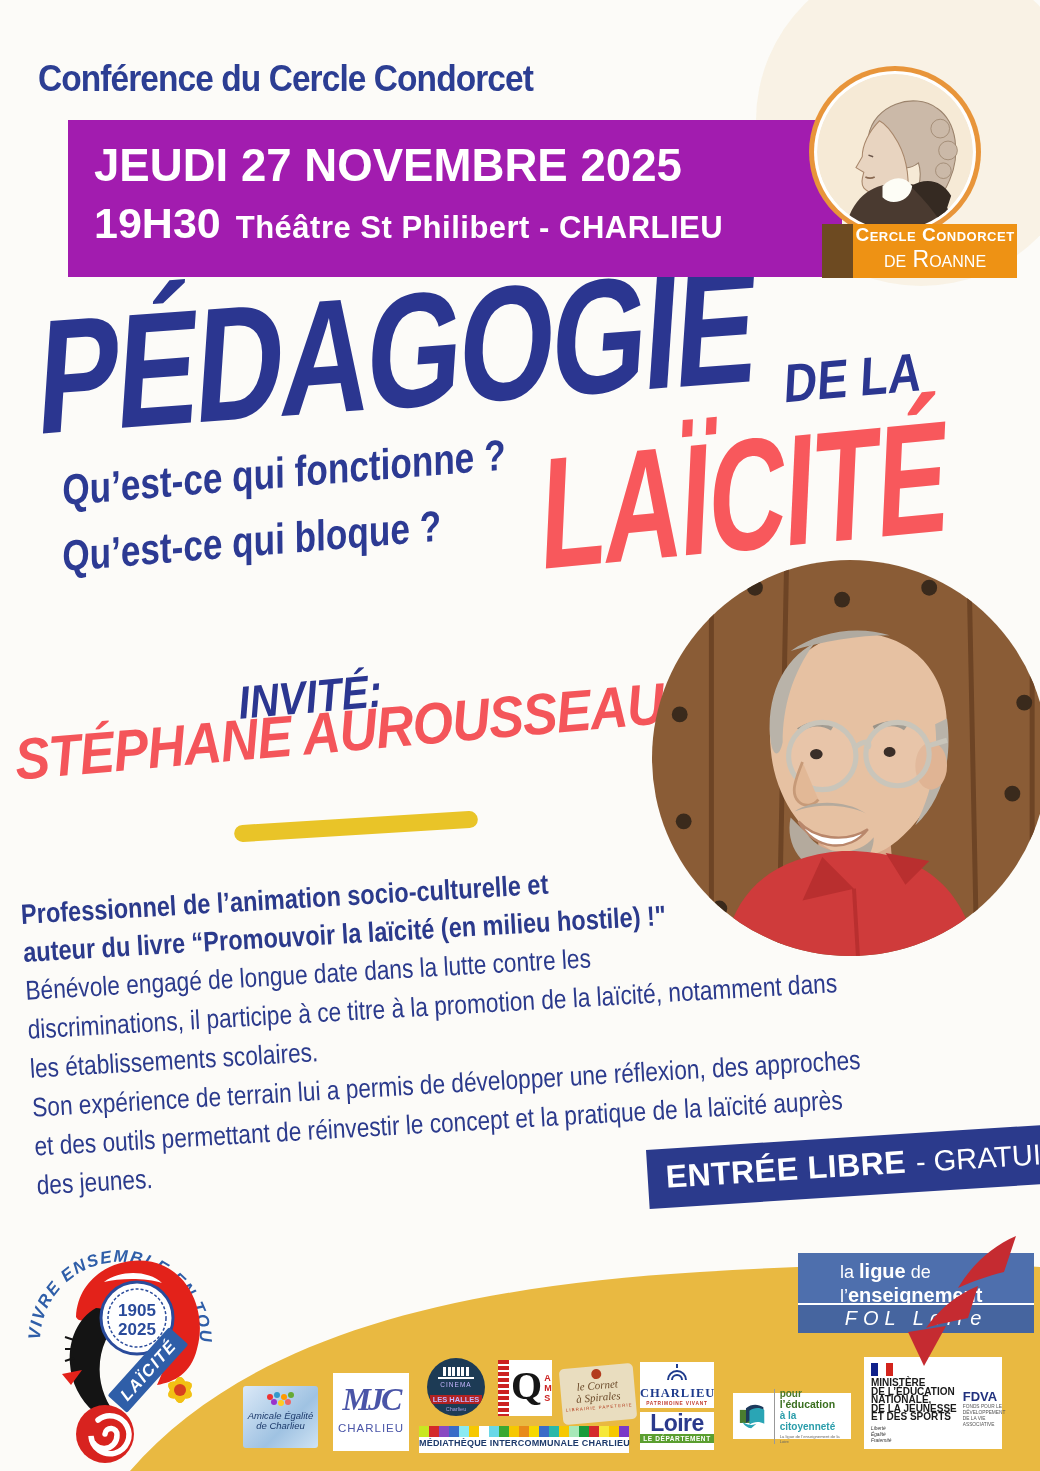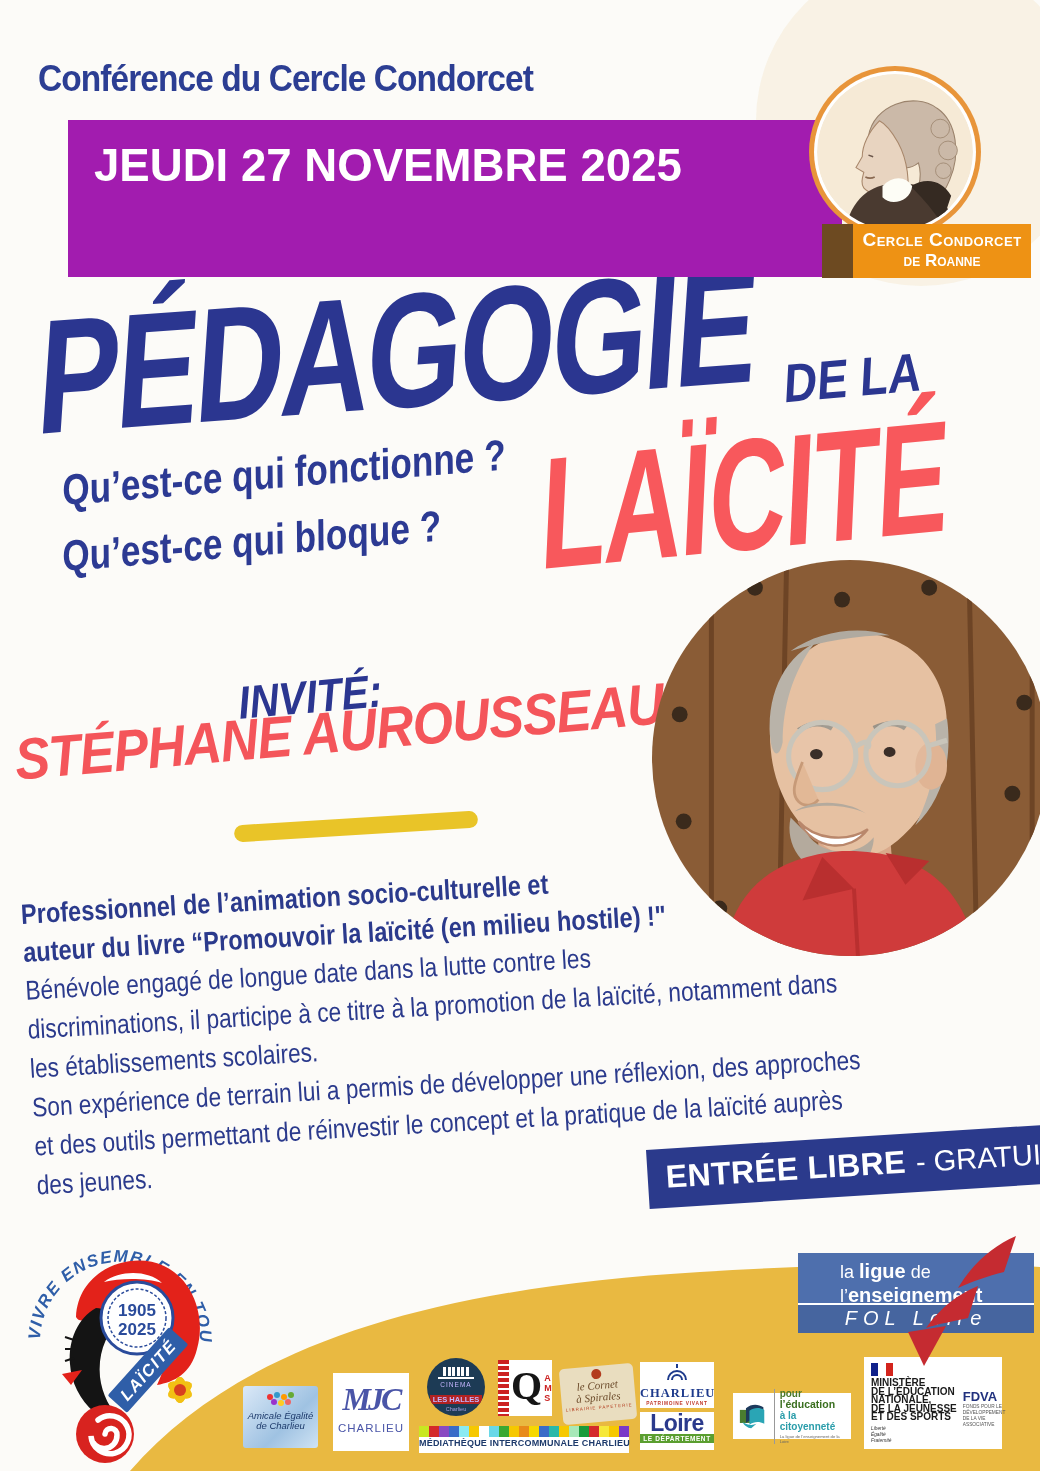--- a/index.html
+++ b/index.html
@@ -18,24 +18,24 @@
   .banner .row2{margin-top:7px;display:flex;align-items:baseline;gap:15px;}
   .banner .time{font-size:43px;font-weight:bold;}
   .banner .venue{font-size:31px;font-weight:bold;letter-spacing:.5px;}
   .medallion{left:809px;top:66px;width:172px;height:172px;border-radius:50%;
              background:#e8953a;padding:5px;box-sizing:border-box;z-index:3;}
   .medallion .inner{width:100%;height:100%;border-radius:50%;background:#fff;
              padding:3px;box-sizing:border-box;}
   .medallion svg{width:100%;height:100%;border-radius:50%;display:block;}
   .cc-badge{left:822px;top:224px;height:54px;display:flex;z-index:4;}
   .cc-badge .stub{width:31px;height:54px;background:#6d4a21;}
-  .cc-badge .plate{width:178px;height:54px;background:#ee9214;color:#fff;text-align:center;
-                   font-variant:small-caps;line-height:1.15;padding-top:5px;box-sizing:border-box;}
+  .cc-badge .plate{width:164px;height:54px;background:#ee9214;color:#fff;text-align:center;
+                   font-variant:small-caps;line-height:1.15;box-sizing:border-box;}
   .cc-badge .l1{font-size:19px;font-weight:bold;letter-spacing:.5px;}
-  .cc-badge .l2{font-size:17px;font-weight:bold;}
+  .cc-badge .l2{font-size:23px;font-weight:normal;}
   
   .t-main{left:44px;top:296px;font-size:162px;line-height:1;font-weight:bold;color:#2b3690;
           transform:rotate(-4.2deg) skewX(-8deg) scaleX(.76);transform-origin:left top;
           letter-spacing:-4px;white-space:nowrap;z-index:1;}
   .t-conn{left:786px;top:352px;font-size:54px;font-weight:bold;color:#2b3690;
           transform:rotate(-5deg) skewX(-8deg) scaleX(.85);transform-origin:left top;white-space:nowrap;}
   .t-accent{left:545px;top:434px;font-size:158px;line-height:1;font-weight:bold;color:#f8585c;
           transform:rotate(-5.4deg) skewX(-8deg) scaleX(.68);transform-origin:left top;
           letter-spacing:-2px;white-space:nowrap;}
   .q1,.q2{font-size:43px;font-weight:bold;color:#2c3a93;transform-origin:left top;
@@ -140,20 +140,24 @@
 <body>
 
 <div>
 
   <div class="abs halo"></div>
 
   <div class="abs kicker">Conférence du Cercle Condorcet</div>
 
   <div class="abs banner">
     <div class="date">JEUDI 27 NOVEMBRE 2025</div>
+    <div class="row2">
+      <span class="time">19H30</span>
+      <span class="venue">Théâtre St Philibert - CHARLIEU</span>
+    </div>
   </div>
 
   <div class="abs medallion">
     <div class="inner">
       <svg viewBox="0 0 100 100">
         <circle cx="50" cy="50" r="50" fill="#f6ead6"></circle>
 
         <path d="M33,40 C36,20 62,11 77,22 C90,31 92,52 85,68 C80,81 69,88 57,89
                  C65,77 68,66 65,57 C59,62 51,61 47,55 C41,59 35,56 33,48 Z" fill="#cbb9a8" stroke="#9b836c" stroke-width=".7"></path>
         <circle cx="79" cy="35" r="6" fill="#cbb9a8" stroke="#9b836c" stroke-width=".5"></circle>

